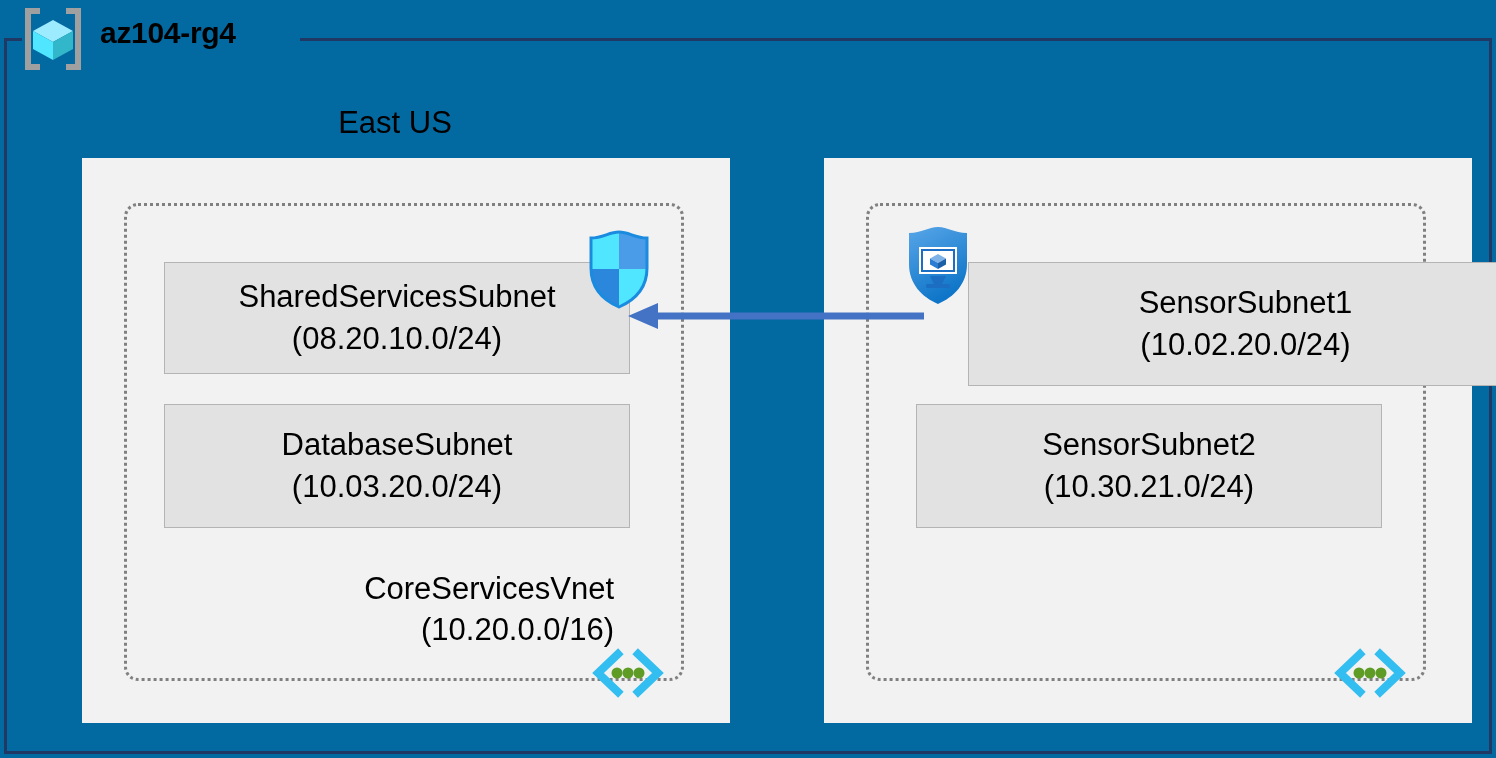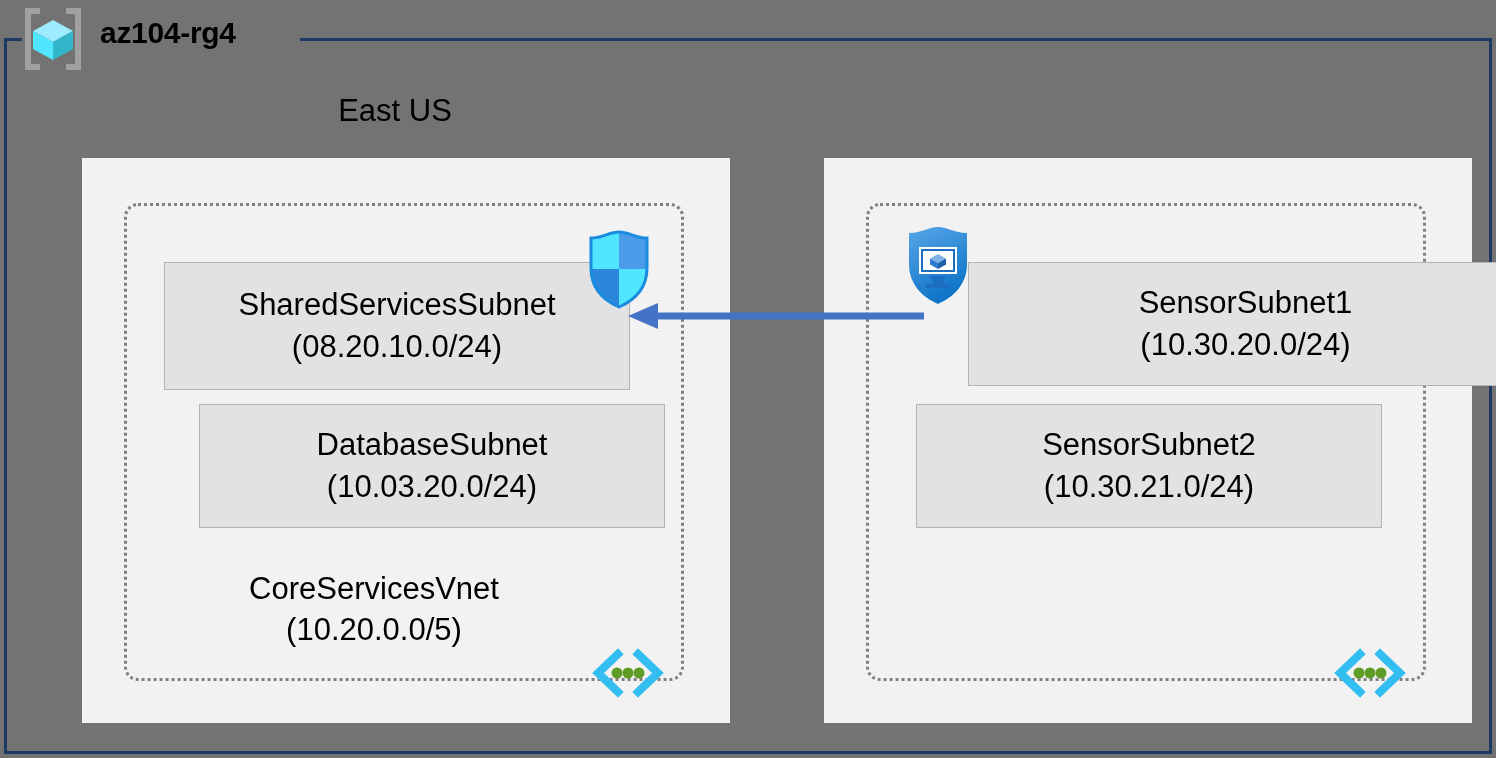--- a/index.html
+++ b/index.html
@@ -7,21 +7,21 @@
     width: 1496px; height: 758px;
     background: #ffffff;
     font-family: "Liberation Sans", sans-serif;
     overflow: hidden;
   }
 
   #canvas {
     position: relative;
     width: 1496px;
     height: 758px;
-    background: #737373;
+    background: #0369a1;
   }
 
   
   .rg-box {
     position: absolute;
     left: 4px; top: 38px;
     width: 1488px; height: 716px;
     border: 3px solid #1F3864;
     border-top: none;
     background: transparent;
@@ -56,20 +56,21 @@
     width: 70px; height: 62px;
   }
 
   
   .region-label {
     position: absolute;
     font-size: 31px;
     color: #000000;
     text-align: center;
     white-space: nowrap;
+    margin-top: 12px;
   }
   .region-label.eastus { left: 205px; top: 93px; width: 380px; }
   .region-label.westeu { left: 955px; top: 93px; width: 380px; }
 
   
   .region-panel {
     position: absolute;
     background: #F2F2F2;
   }
   .region-panel.left  { left: 82px;  top: 158px; width: 648px; height: 565px; }
@@ -81,21 +82,21 @@
     border: 3px dotted #808080;
     border-radius: 14px;
     background: transparent;
   }
   .vnet-box.left  { left: 124px; top: 203px; width: 560px; height: 478px; }
   .vnet-box.right { left: 866px; top: 203px; width: 560px; height: 478px; }
 
   
   .vnet-caption {
     position: absolute;
-    text-align: center;
+    text-align: right;
     font-size: 31px;
     line-height: 41px;
     color: #000000;
     white-space: nowrap;
   }
   .vnet-caption.left  { left: 134px; top: 568px; width: 480px; }
   .vnet-caption.right { left: 876px; top: 568px; width: 480px; }
 
   
   .vnet-icon { position: absolute; width: 72px; height: 50px; }
@@ -112,22 +113,22 @@
     align-items: center;
     justify-content: center;
   }
   .subnet .sn-name,
   .subnet .sn-cidr {
     font-size: 31px;
     line-height: 42px;
     color: #000000;
     white-space: nowrap;
   }
-  .subnet.l1 { left: 164px; top: 262px; width: 466px; height: 128px; }
-  .subnet.l2 { left: 164px; top: 404px; width: 466px; height: 124px; margin-left: 35px; }
+  .subnet.l1 { left: 164px; top: 262px; width: 466px; height: 112px; }
+  .subnet.l2 { left: 164px; top: 404px; width: 466px; height: 124px; }
   .subnet.r1 { left: 968px; top: 262px; width: 555px; height: 124px; }
   .subnet.r2 { left: 916px; top: 404px; width: 466px; height: 124px; }
 
   
   .shield-icon { position: absolute; width: 72px; height: 82px; }
   .shield-icon.nsg-left  { left: 583px; top: 228px; }
   .shield-icon.nsg-right { left: 902px; top: 224px; }
 
   
   .peer-arrow {
@@ -174,30 +175,30 @@
     <div class="sn-name">SharedServicesSubnet</div>
     <div class="sn-cidr">(08.20.10.0/24)</div>
   </div>
   <div class="subnet l2">
     <div class="sn-name">DatabaseSubnet</div>
     <div class="sn-cidr">(10.03.20.0/24)</div>
   </div>
 
   <div class="subnet r1">
     <div class="sn-name">SensorSubnet1</div>
-    <div class="sn-cidr">(10.30.20.0/24)</div>
+    <div class="sn-cidr">(10.02.20.0/24)</div>
   </div>
   <div class="subnet r2">
     <div class="sn-name">SensorSubnet2</div>
     <div class="sn-cidr">(10.30.21.0/24)</div>
   </div>
 
   <div class="vnet-caption left">
     <div>CoreServicesVnet</div>
-    <div>(10.20.0.0/5)</div>
+    <div>(10.20.0.0/16)</div>
   </div>
   <div class="vnet-caption right">
   </div>
 
   <div class="vnet-icon left">
     <svg viewBox="0 0 72 50" width="72" height="50">
       <path d="M26 6 L6 25 L26 44" fill="none" stroke="#32BEF0" stroke-width="8" stroke-linecap="square"></path>
       <path d="M46 6 L66 25 L46 44" fill="none" stroke="#32BEF0" stroke-width="8" stroke-linecap="square"></path>
       <circle cx="25" cy="25" r="5.5" fill="#5E9C25"></circle>
       <circle cx="36" cy="25" r="5.5" fill="#5E9C25"></circle>

